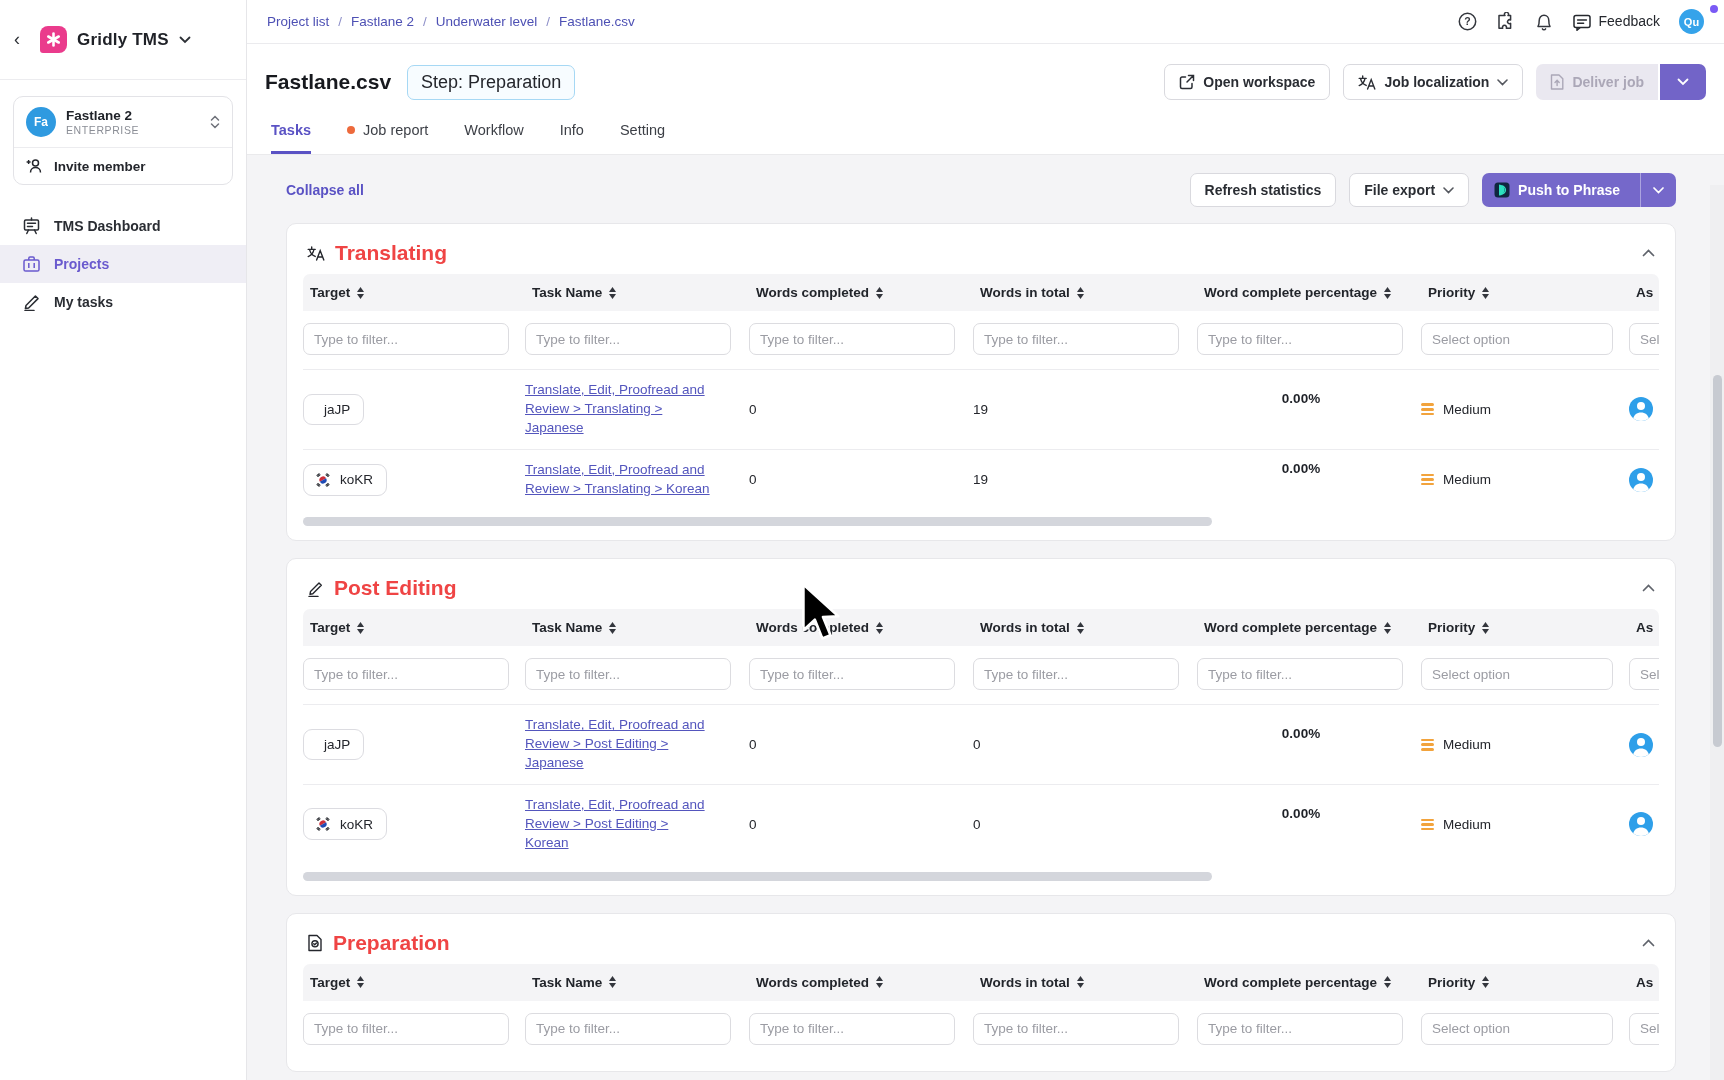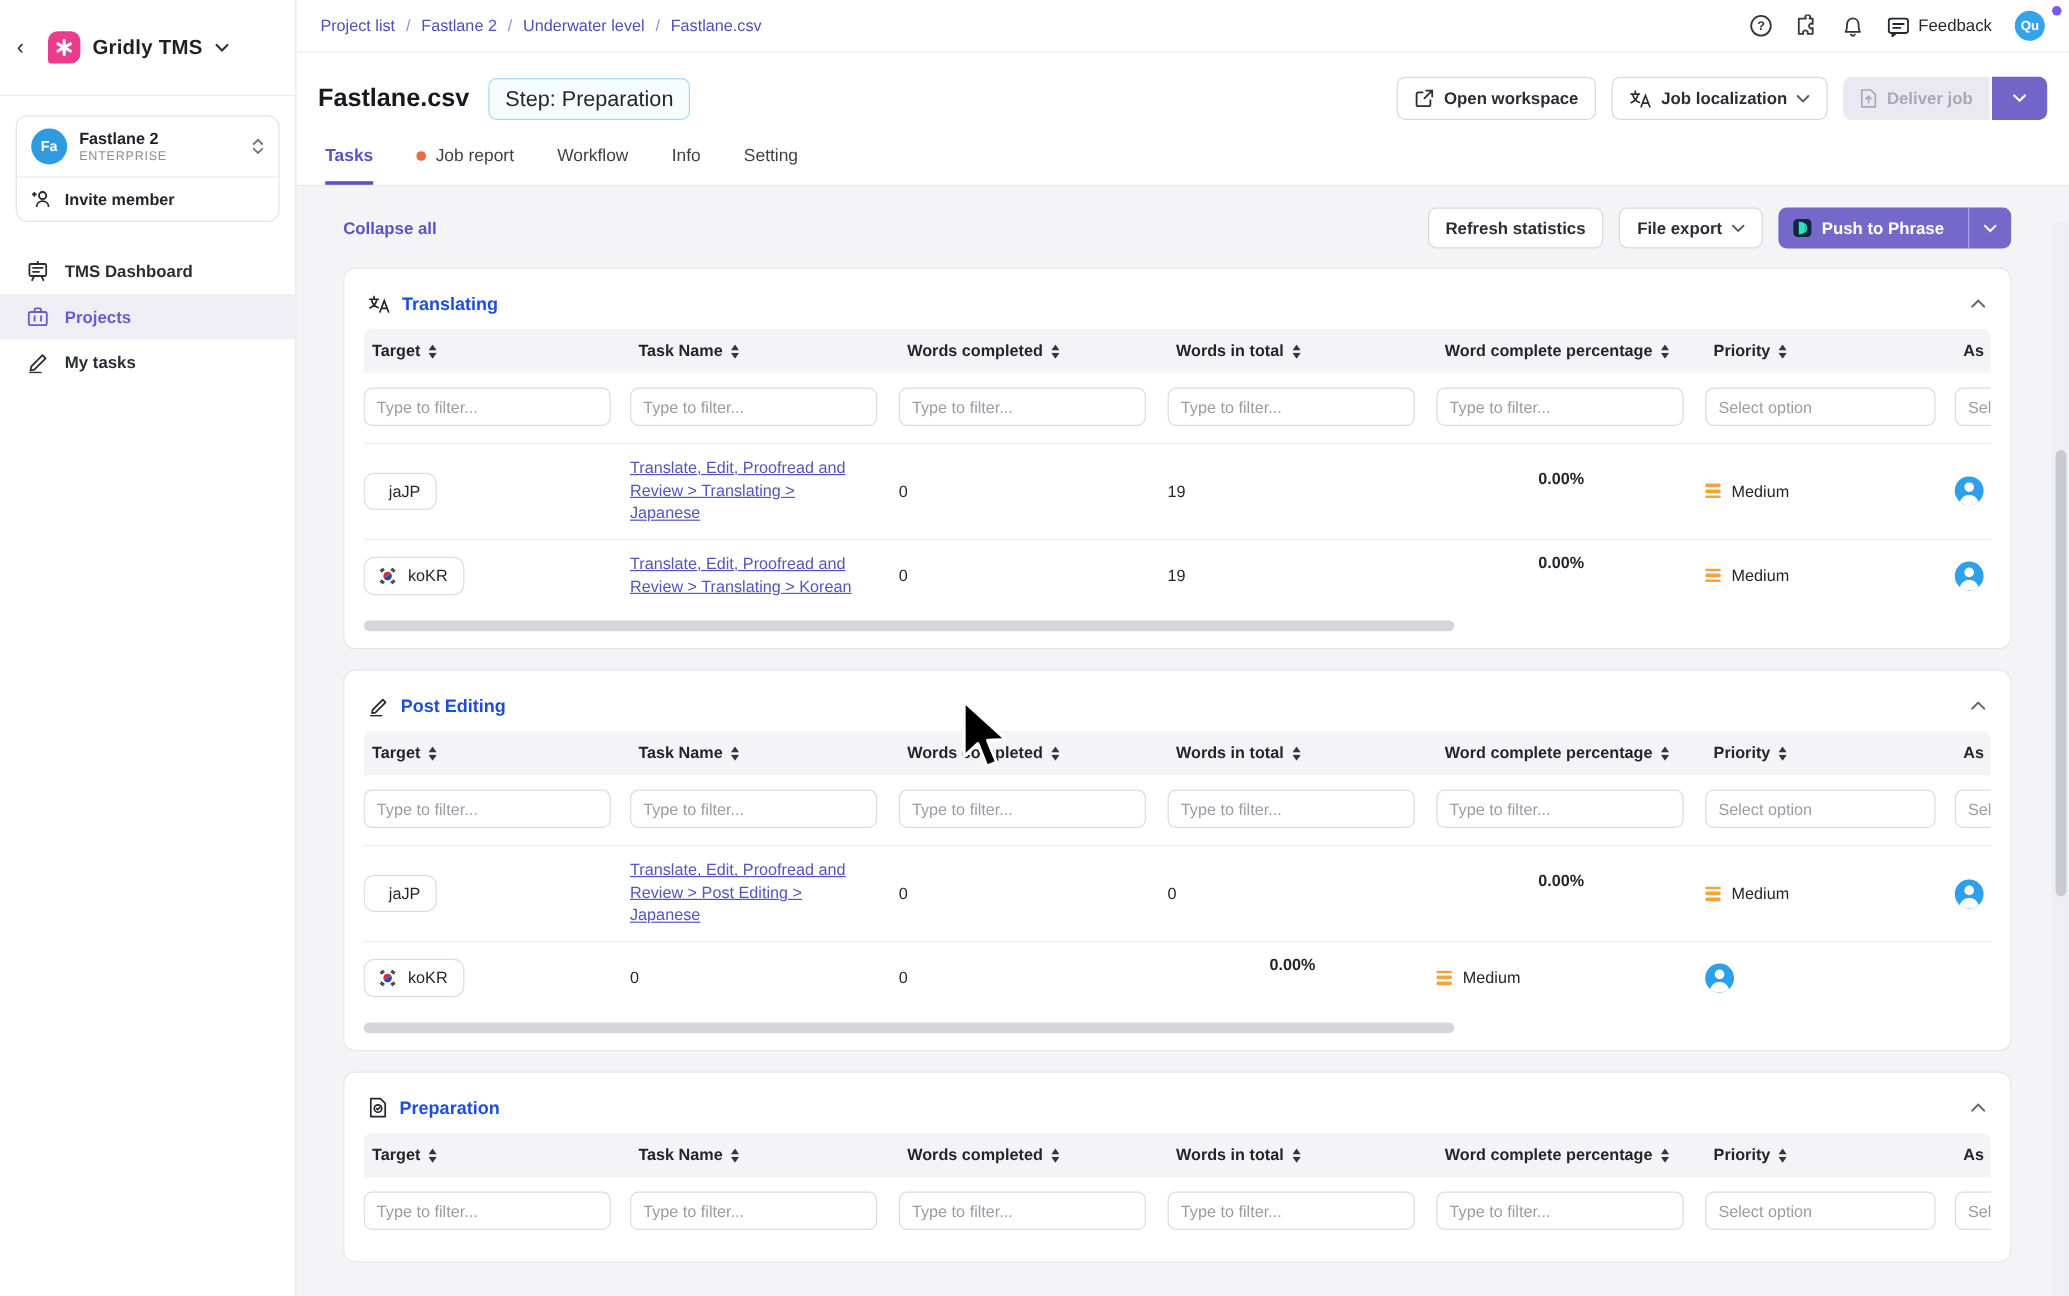--- a/index.html
+++ b/index.html
@@ -76,21 +76,21 @@
   .link{ color:#5a52c4; font-size:14px; font-weight:bold; cursor:pointer;}
   .tb-right{ margin-left:auto; display:flex; gap:13px; align-items:center;}
   .btn-phrase{ background:#7568ca; border:none; color:#fff; padding:0;text-align:center;}
   .bp-main{ display:flex; align-items:center; gap:8px; padding:0 12px;}
   .bp-caret{ padding:0 12px; align-self:stretch; display:flex; align-items:center;
     border-left:1px solid rgba(255,255,255,.4);}
 
   .card{ background:#fff; border:1px solid #e7e7ea; border-radius:10px;
     padding:12px 16px 12px; margin-bottom:17px;}
   .sec-head{ display:flex; align-items:center; gap:10px; height:34px; padding:0 4px;}
-  .sec-title{ font-size:15px; font-weight:bold; color:#1d4ed8;}
+  .sec-title{ font-size:21px; font-weight:bold; color:#ef4444;}
   .sec-collapse{ margin-left:auto; cursor:pointer; color:#5f636b;}
   .twrap{ overflow:hidden; margin-top:4px;}
   .trow{ display:grid; grid-template-columns:222px 224px 224px 224px 224px 208px 160px; }
   .thead{ background:#f4f4f6; border-radius:7px 7px 0 0; height:37px; align-items:center;}
   .th{ display:flex; align-items:center; gap:7px; font-size:13.5px; font-weight:bold;
     color:#22252b; padding-left:7px; white-space:nowrap; cursor:pointer;}
   .sort{ display:flex; flex-direction:column; gap:2px;}
   .filters{ padding:12px 0 14px;}
   .fcell{ padding:0 16px 0 0;}
   .finput{ width:100%; max-width:206px; height:32px; border:1px solid #dcdce0; border-radius:7px;
@@ -642,20 +642,21 @@
                           <path d="M11.8 1.8 l2.2 1.6 M11 2.9 l2.2 1.6"></path>
                           <path d="M2 12.6 l2.2 1.6 M2.8 11.5 l2.2 1.6"></path>
                           <path d="M11.8 14.2 l2.2 -1.6 M11 13.1 l2.2 -1.6"></path>
                         </g>
                         <path d="M4.9 9.8 A3.3 3.3 0 0 1 11.1 6.2 Z" fill="#cd2e3a"></path>
                         <path d="M11.1 6.2 A3.3 3.3 0 0 1 4.9 9.8 Z" fill="#1f4bb5"></path>
                       </svg>
                     </span>
       <span class="tgt-label">koKR</span>
     </span></div>
+    <div class="cell"><a class="task-link">Translate, Edit, Proofread and Review &gt; Post Editing &gt; Korean</a></div>
     <div class="cell wc">0</div>
     <div class="cell wt">0</div>
     <div class="cell pct">
       <span class="pct-val">0.00%</span>
       <span class="pct-bar"></span>
     </div>
     <div class="cell prio">
       <span class="prio-ico">
                     <i></i>
                     <i></i>

